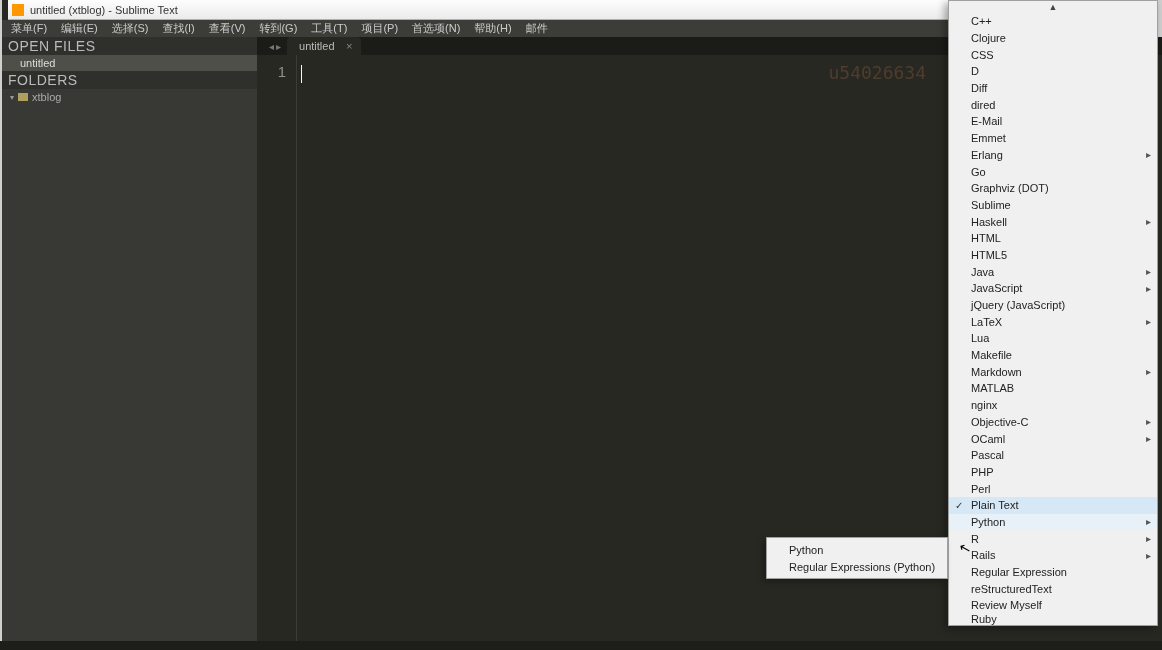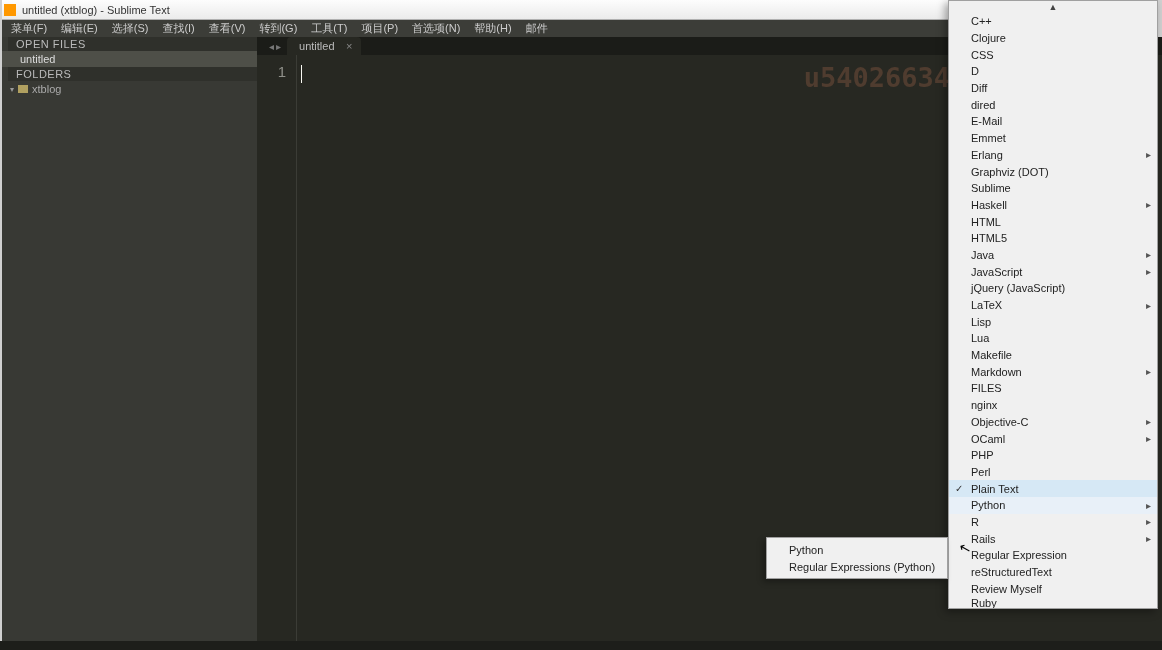--- a/index.html
+++ b/index.html
@@ -1,49 +1,49 @@
 <!DOCTYPE html>
 <html><head>
 <meta charset="utf-8">
 <style>
 * { margin: 0; padding: 0; box-sizing: border-box; font-family: "Segoe UI", Tahoma, sans-serif; }
 body { width: 1162px; height: 650px; overflow: hidden; background: #272822; position: relative; }
 
 
-.titlebar { height: 20px; background: linear-gradient(#fdfdfd,#ebebeb); display: flex; align-items: center; padding: 0 4px; font-size: 11px; color: #333; border-bottom: 1px solid #b0b0b0; }
+.titlebar { height: 20px; background: linear-gradient(#fdfdfd,#ebebeb); display: flex; align-items: center; padding: 0 4px; font-size: 11px; color: #333; border-bottom: 1px solid #b0b0b0; margin-left: 8px; }
 .titlebar .app-icon { width: 12px; height: 12px; background: #ff9800; margin-right: 6px; display:inline-block; }
 
 
 .menubar { height: 17px; background: #3c3d38; display: flex; align-items: center; padding: 0 4px; font-size: 11px; color: #ccc; gap: 0; }
 .menubar span { padding: 1px 7px; cursor: default; }
 
 
 .main { display: flex; height: calc(100% - 37px); }
 
 
 .sidebar { width: 257px; background: #383934; color: #aaa; font-size: 11px; display: flex; flex-direction: column; }
-.sidebar .section-header { background: #2f302b; color: #bbb; padding: 1px 8px; font-size: 11px; letter-spacing: 0.5px; margin-left: 8px; }
+.sidebar .section-header { background: #2f302b; color: #bbb; padding: 1px 8px; font-size: 14px; letter-spacing: 0.5px; }
 .sidebar .open-file { padding: 2px 8px 2px 20px; background: #4e4f48; color: #ddd; font-size: 11px; }
 .sidebar .folder-row { display: flex; align-items: center; padding: 2px 8px 2px 10px; gap: 4px; }
 .sidebar .tri { font-size: 8px; color: #999; }
 .sidebar .folder-icon { width: 10px; height: 8px; background: #b0a060; display:inline-block; }
 
 
 .editor-wrap { flex: 1; display: flex; flex-direction: column; background: #272822; position: relative; }
 .tabbar { height: 18px; background: #1b1c18; display: flex; align-items: stretch; padding-left: 6px; }
 .nav-arrows { display: flex; align-items: center; color: #777; font-size: 10px; gap: 2px; padding: 0 6px; }
 .tab { background: #272822; color: #bbb; font-size: 11px; padding: 2px 26px 2px 12px; position: relative; display:flex; align-items:center; border-top-left-radius:4px; border-top-right-radius:4px; }
 .tab .close { position: absolute; right: 8px; color: #888; font-size: 11px; }
 .editor-body { flex: 1; display: flex; background: #272822; position: relative; }
 .gutter { width: 40px; background: #272822; color: #8f908a; font-size: 15px; text-align: right; padding: 8px 10px 0 0; font-family: Consolas, monospace; border-right: 1px solid #3b3c36; }
 .text-area { flex: 1; background: #272822; position: relative; }
 .cursor { position: absolute; left: 4px; top: 10px; width: 1px; height: 18px; background: #f8f8f2; }
 
 
-.watermark { position: absolute; right: 212px; top: 62px; color: rgba(120,80,60,0.5); font-size: 27px; font-family: Consolas, monospace; pointer-events:none;font-weight:bold; }
+.watermark { position: absolute; right: 236px; top: 62px; color: rgba(120,80,60,0.5); font-size: 18px; font-family: Consolas, monospace; pointer-events:none; }
 
 
 .statusbar { position: absolute; left: 0; right: 0; bottom: 0; height: 9px; background: #1d1e1a; }
 
 
 .syntax-menu { position: absolute; top: 0; right: 4px; width: 210px; background: #f0f0f0; border: 1px solid #a0a0a0; box-shadow: -3px 3px 8px rgba(0,0,0,0.35); font-size: 11px; color: #222; }
 .syntax-menu .scroll-up { text-align: center; font-size: 9px; color: #444; padding: 1px 0; background:#f0f0f0; }
 .syntax-menu .item { display: flex; align-items: center; padding: 1.5px 8px 1.5px 22px; position: relative; height: 16.7px; }
 .syntax-menu .item.highlight { background: #d6e8f5; }
 .syntax-menu .item.cursor-row { background: #e8f0f8; }
@@ -147,20 +147,23 @@
         <span>E-Mail</span>
       </div>
       <div class="item">
         <span>Emmet</span>
       </div>
       <div class="item">
         <span>Erlang</span>
         <span class="sub-arrow">▸</span>
       </div>
       <div class="item">
+        <span>Go</span>
+      </div>
+      <div class="item">
         <span>Graphviz (DOT)</span>
       </div>
       <div class="item">
         <span>Sublime</span>
       </div>
       <div class="item">
         <span>Haskell</span>
         <span class="sub-arrow">▸</span>
       </div>
       <div class="item">
@@ -178,45 +181,45 @@
         <span class="sub-arrow">▸</span>
       </div>
       <div class="item">
         <span>jQuery (JavaScript)</span>
       </div>
       <div class="item">
         <span>LaTeX</span>
         <span class="sub-arrow">▸</span>
       </div>
       <div class="item">
-        <span>Lisp</span>
-      </div>
-      <div class="item">
         <span>Lua</span>
       </div>
       <div class="item">
         <span>Makefile</span>
       </div>
       <div class="item">
         <span>Markdown</span>
         <span class="sub-arrow">▸</span>
       </div>
       <div class="item">
-        <span>FILES</span>
+        <span>MATLAB</span>
       </div>
       <div class="item">
         <span>nginx</span>
       </div>
       <div class="item">
         <span>Objective-C</span>
         <span class="sub-arrow">▸</span>
       </div>
       <div class="item">
         <span>OCaml</span>
         <span class="sub-arrow">▸</span>
+      </div>
+      <div class="item">
+        <span>Pascal</span>
       </div>
       <div class="item">
         <span>PHP</span>
       </div>
       <div class="item">
         <span>Perl</span>
       </div>
       <div class="item highlight">
         <span class="check">✓</span>
         <span>Plain Text</span>

